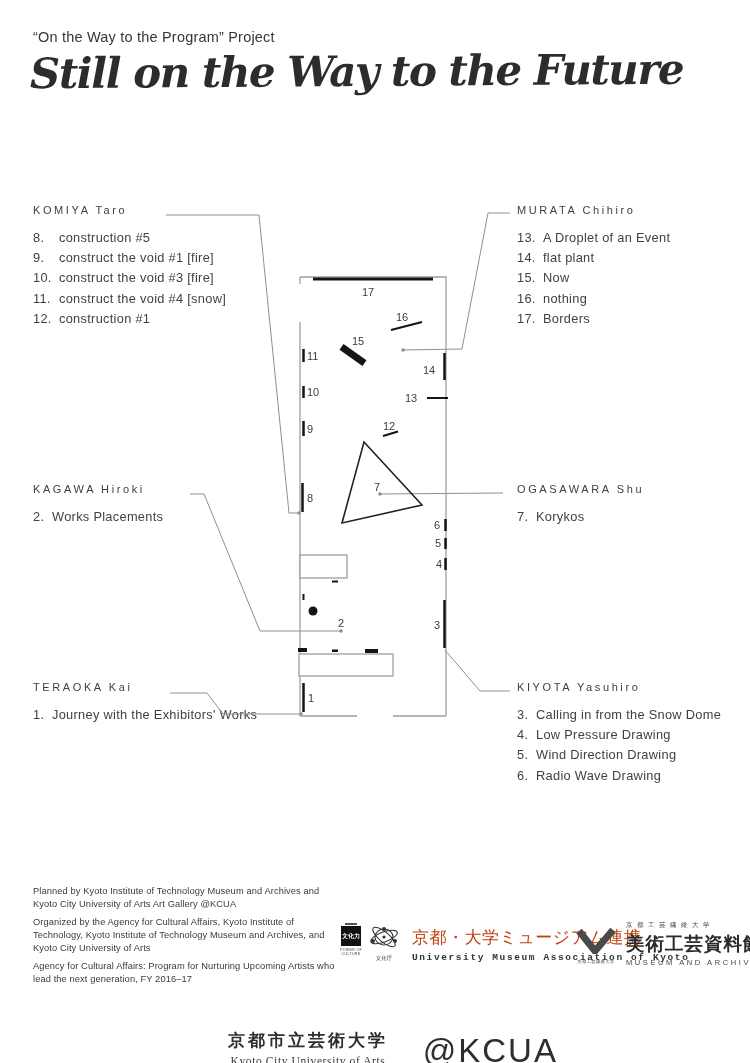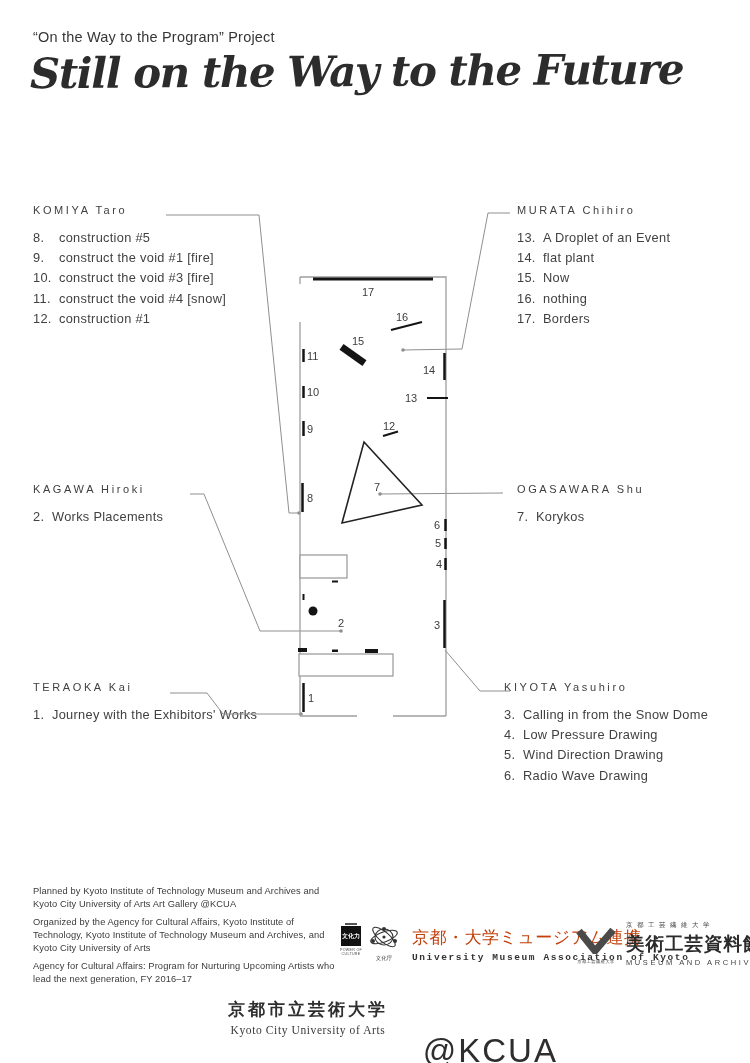--- a/index.html
+++ b/index.html
@@ -44,21 +44,21 @@
   .logo-uma .jp { font-size:17px; font-weight:500; color:#c2410c; letter-spacing:0.5px; white-space:nowrap; }
   .logo-uma .en { font-family:Liberation Mono, monospace; font-size:9.5px; font-weight:bold; letter-spacing:1.6px; color:#333; margin-top:3px; white-space:nowrap; }
   .logo-kit { position:absolute; left:573px; top:928px; width:46px; text-align:center; }
   .logo-kit .cap { font-size:4.2px; letter-spacing:0.5px; color:#444; margin-top:1px; }
   .logo-archives { position:absolute; left:626px; top:921px; }
   .logo-archives .top { font-size:6.5px; letter-spacing:4.5px; color:#444; white-space:nowrap; }
   .logo-archives .jp { font-size:18.5px; font-weight:bold; color:#2b2b2b; letter-spacing:1px; white-space:nowrap; margin-top:1px; }
   .logo-archives .en { font-size:7.5px; letter-spacing:2.6px; color:#444; margin-top:2px; white-space:nowrap; }
   
   .logo-univ { position:absolute; left:218px; top:998px; width:180px; text-align:center; }
-  .logo-univ .jp { font-family:"DejaVu Serif", serif; font-weight:bold; font-size:17px; letter-spacing:3px; color:#2e2e2e; white-space:nowrap; }
+  .logo-univ .jp { font-family:"DejaVu Serif", serif; font-weight:bold; font-size:17px; letter-spacing:3px; color:#2e2e2e; white-space:nowrap;margin-top:31px; }
   .logo-univ .en { font-family:"Liberation Serif", serif; font-size:11.5px; letter-spacing:0.6px; color:#3a3a3a; margin-top:3px; white-space:nowrap; }
   .logo-kcua { position:absolute; left:418px; top:1032px; text-align:center; }
   .logo-kcua .mark { font-size:33px; font-weight:normal; letter-spacing:2px; color:#2e2e2e; white-space:nowrap; }
   .logo-kcua .sub { font-size:4.8px; letter-spacing:0.7px; color:#3a3a3a; margin-top:3px; white-space:nowrap; }
   .logo-kcua .sub b { font-weight:bold; }
   svg text { font-family:"Liberation Sans", sans-serif; font-size:11px; fill:#3c3c3c; }
 </style>
 </head>
 <body>
 
@@ -142,21 +142,21 @@
   <div class="artist-block" style="left:33px; top:681px;">
     <div class="artist-name">TERAOKA Kai</div>
     <div class="works">
       <div class="work">
           <span class="num">1.</span>
           <span>Journey with the Exhibitors' Works</span>
         </div>
     </div>
   </div>
 
-  <div class="artist-block" style="left:504px; top:681px;">
+  <div class="artist-block" style="left:517px; top:681px;">
     <div class="artist-name">KIYOTA Yasuhiro</div>
     <div class="works">
       <div class="work">
           <span class="num">3.</span>
           <span>Calling in from the Snow Dome</span>
         </div>
       <div class="work">
           <span class="num">4.</span>
           <span>Low Pressure Drawing</span>
         </div>

